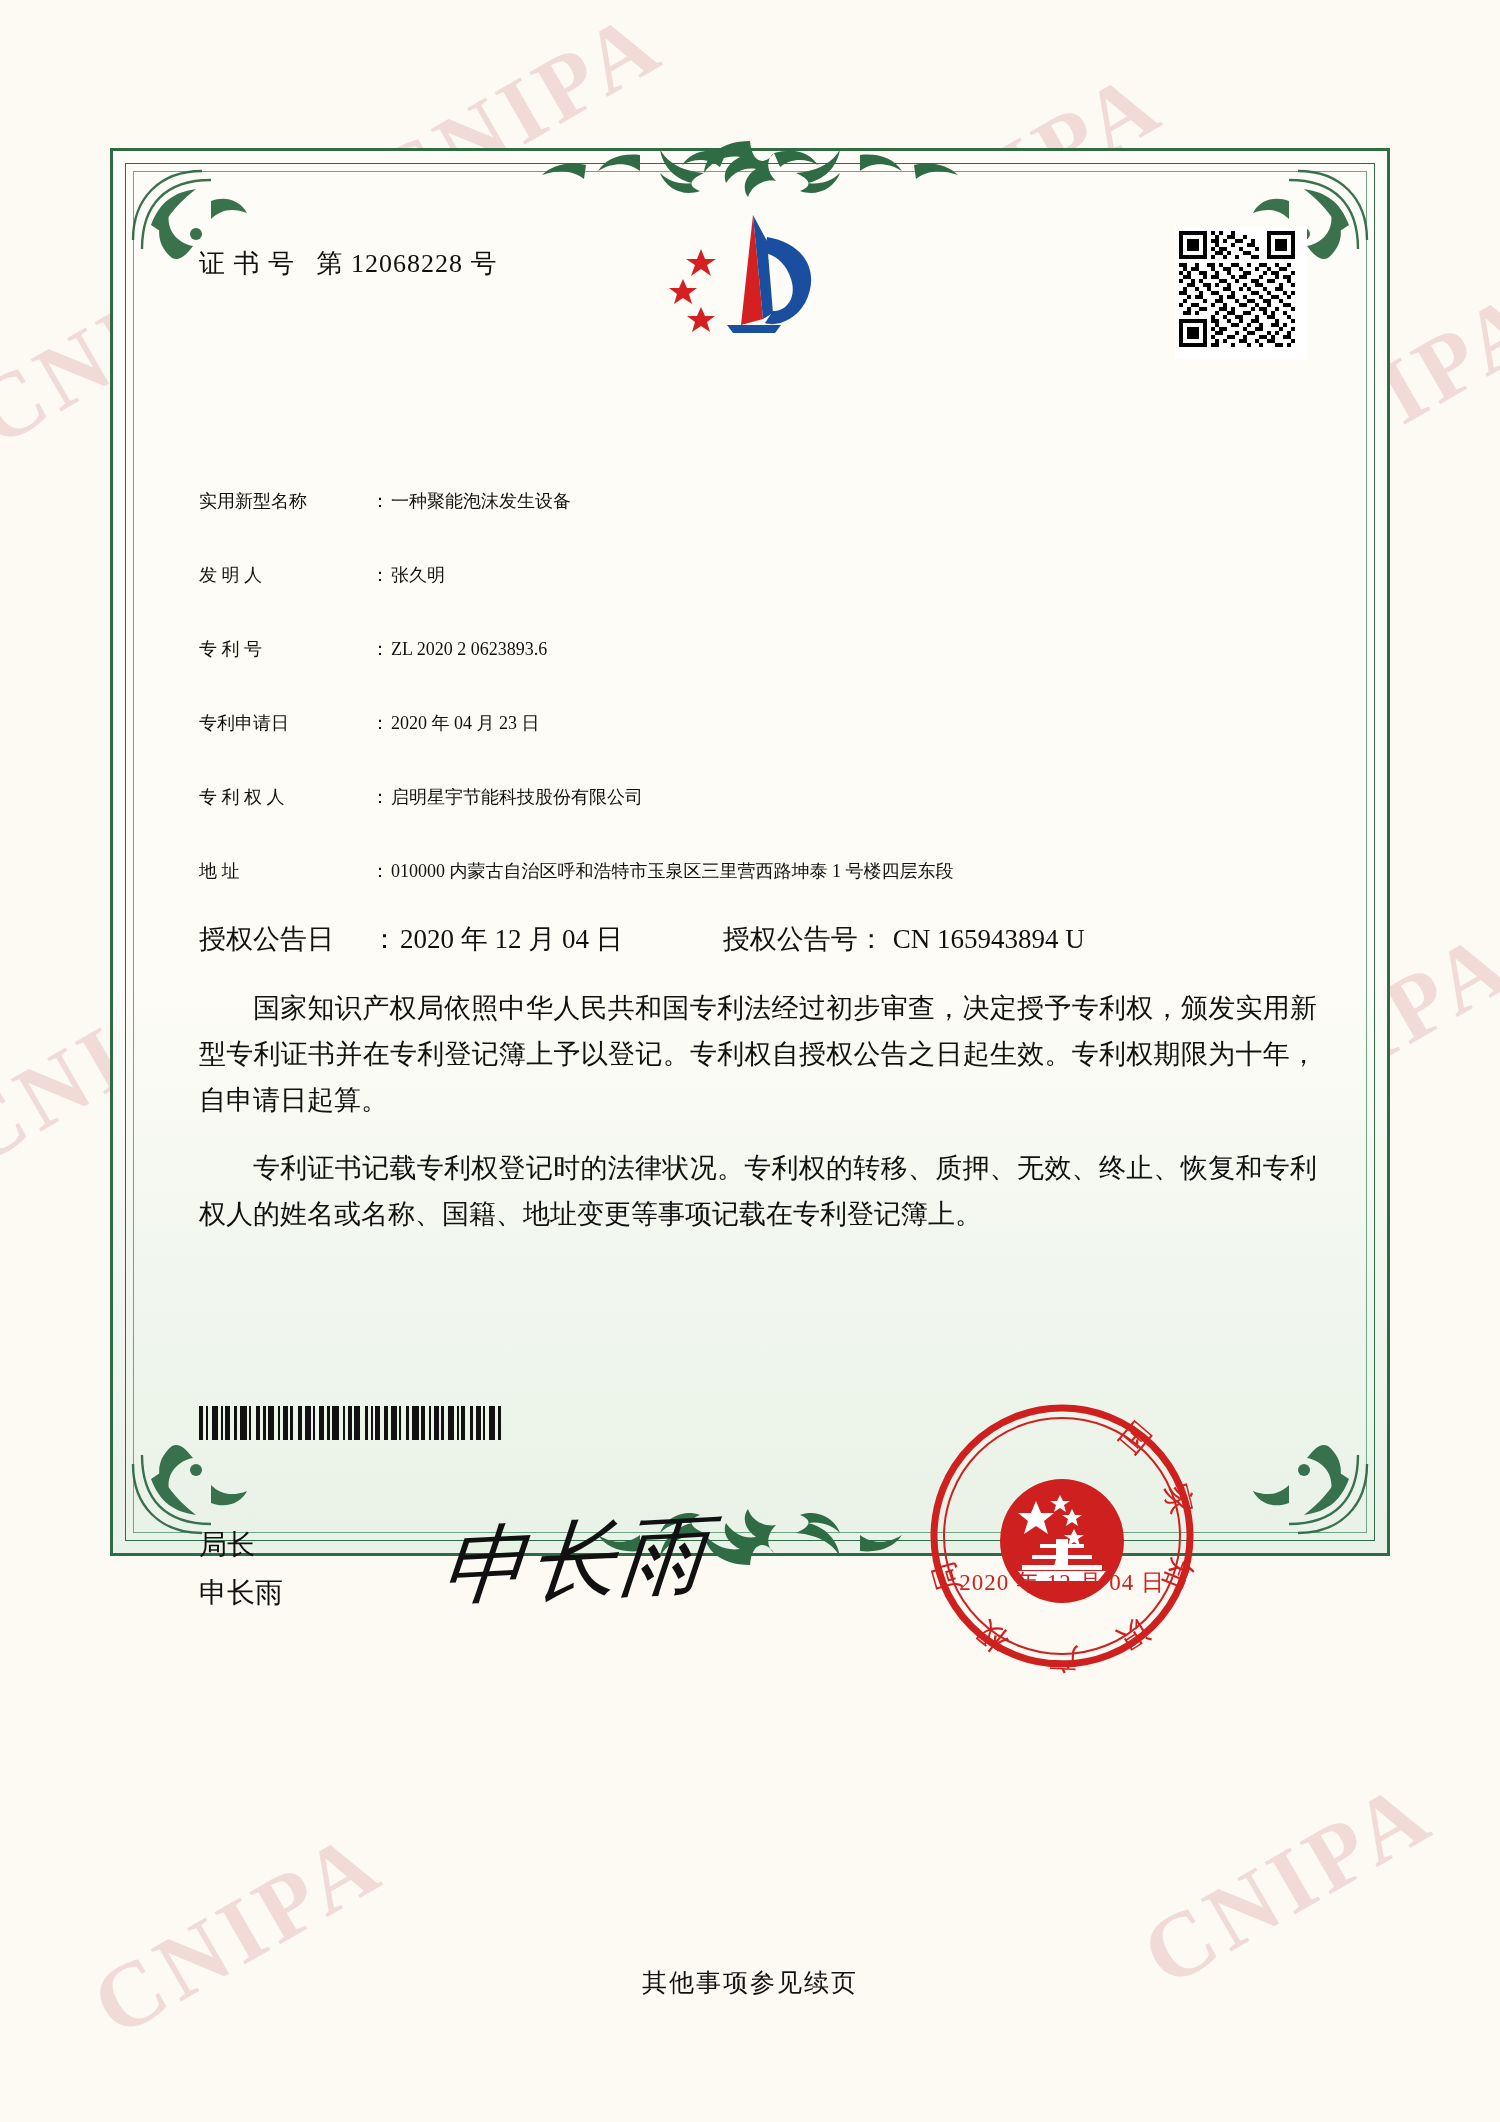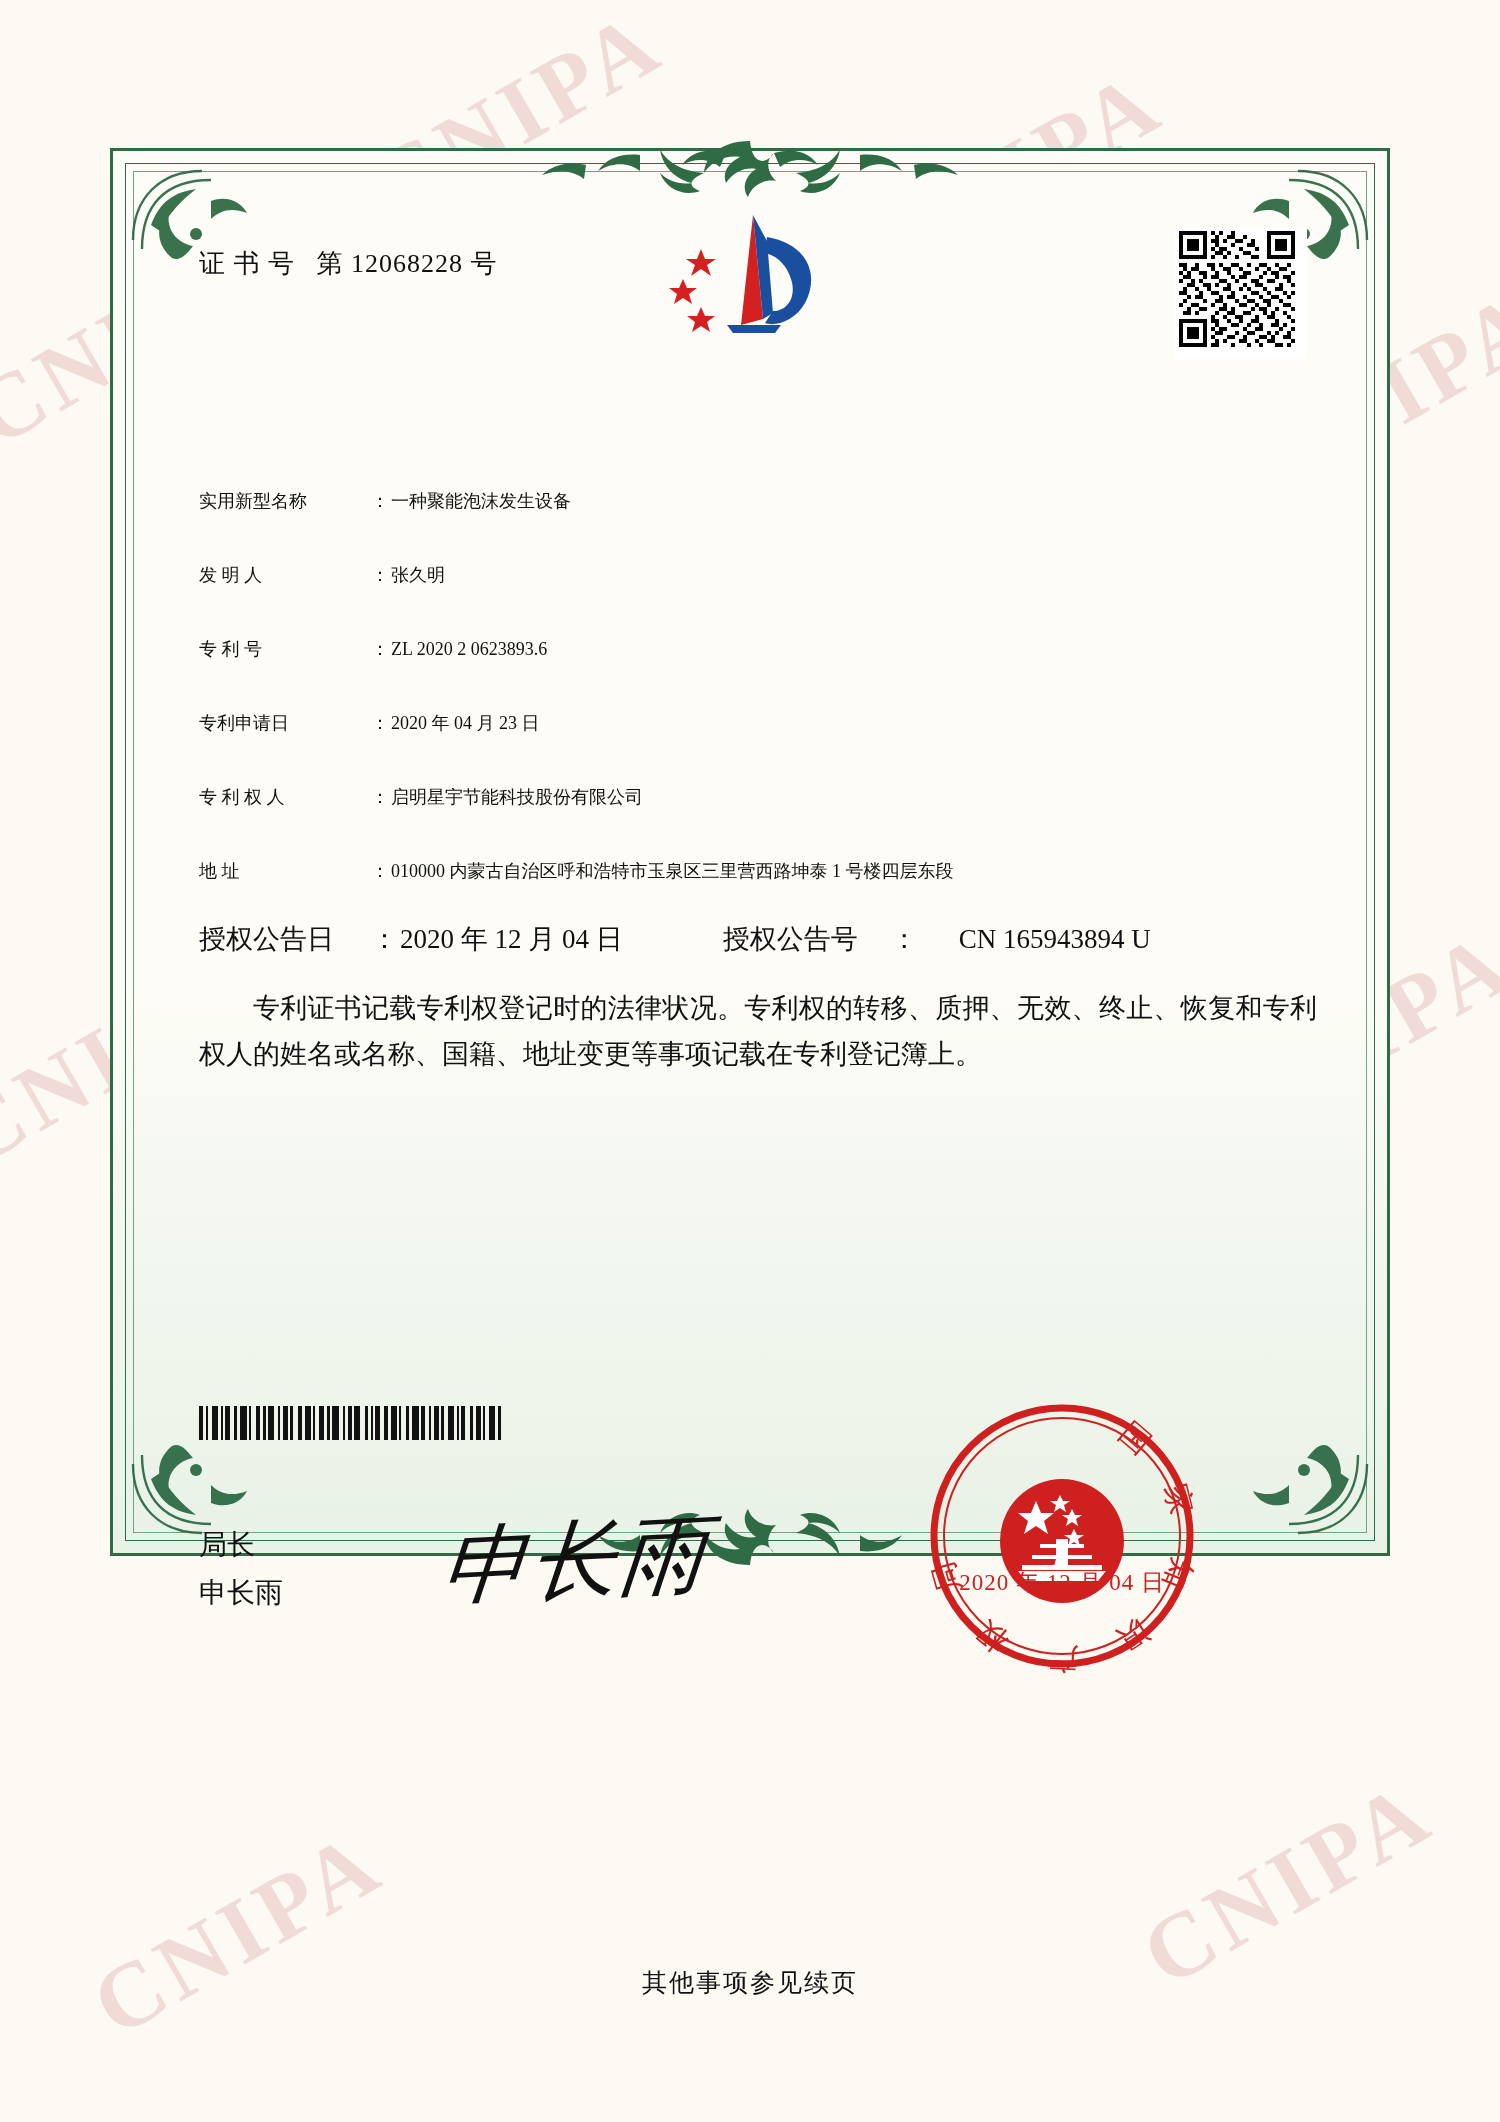--- a/index.html
+++ b/index.html
@@ -121,21 +121,21 @@
   }
   .f-label{
     width:172px;flex:0 0 172px;
     display:flex;justify-content:space-between;
   }
   .f-colon{margin-right:2px;}
   .f-value{flex:1;}
 
   .dualrow{display:flex;font-size:27px;line-height:40px;margin-bottom:26px;}
   .dualrow .cell{display:flex;}
-  .dualrow .cell.second{margin-left:100px;gap:33px;}
+  .dualrow .cell.second{margin-left:100px;}
   .dualrow .lbl{display:flex;justify-content:space-between;width:172px;flex:0 0 172px;}
 
   .para{
     font-size:27px;
     line-height:46px;
     text-indent:54px;
     margin-top:16px;
     text-align:justify;
     font-family:"Liberation Serif","DejaVu Serif",serif;
   }
@@ -539,20 +539,21 @@
           <div class="f-colon">：</div>
           <div>2020 年 12 月 04 日</div>
         </div>
         <div class="cell second">
           <div>授权公告号</div>
           <div class="f-colon">：</div>
           <div style="margin-left:6px">CN 165943894 U</div>
         </div>
       </div>
 
+      <div class="para">国家知识产权局依照中华人民共和国专利法经过初步审查，决定授予专利权，颁发实用新型专利证书并在专利登记簿上予以登记。专利权自授权公告之日起生效。专利权期限为十年，自申请日起算。</div>
       <div class="para second">专利证书记载专利权登记时的法律状况。专利权的转移、质押、无效、终止、恢复和专利权人的姓名或名称、国籍、地址变更等事项记载在专利登记簿上。</div>
     </div>
 
     <div class="barcode">
       <i style="width:4px"></i>
         <i style="width:3px;background:transparent"></i>
       <i style="width:2px"></i>
         <i style="width:4px;background:transparent"></i>
       <i style="width:6px"></i>
         <i style="width:3px;background:transparent"></i>

